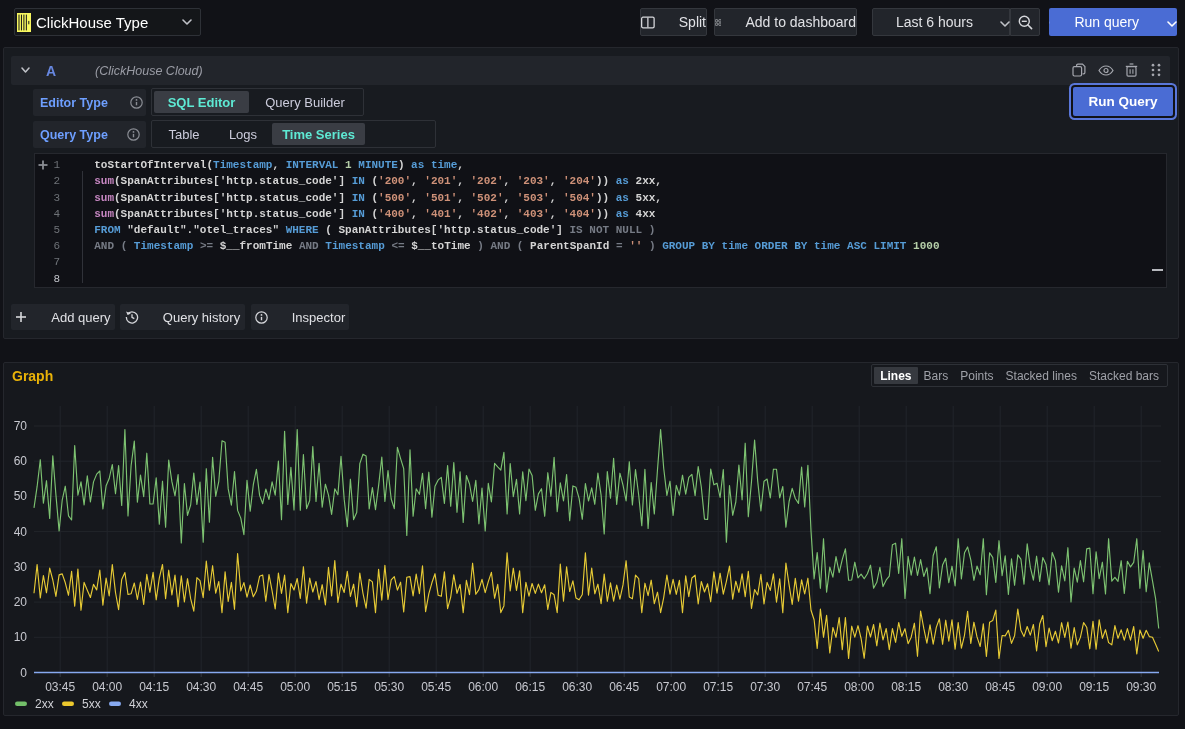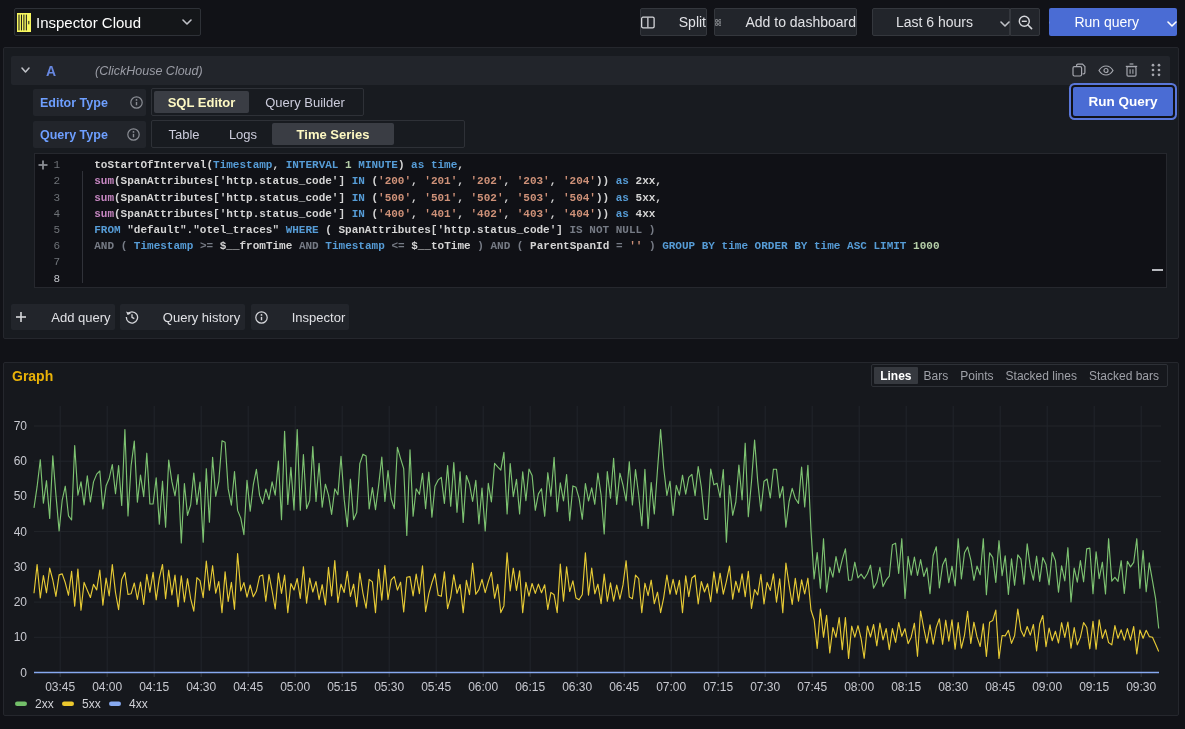--- a/index.html
+++ b/index.html
@@ -4,40 +4,40 @@
 html,body { width:1185px; height:729px; background:#111217; font-family:"Liberation Sans",sans-serif; overflow:hidden; position:relative; }
 .abs { position:absolute; } .ico { position:absolute; font-size:0; line-height:0; }
 .btn { position:absolute; display:flex; align-items:center; justify-content:center; gap:24px; white-space:nowrap;
   background:#22252b; border:1px solid #34373d; border-radius:2px; color:#e0e1e5;
   font-size:14px; font-weight:500; height:28px; }
 .card { position:absolute; background:#181b20; border:1px solid #25272d; border-radius:2px; }
 .lab { position:absolute; background:#22252b; border-radius:2px; color:#6e9fff; font-size:12.5px; font-weight:700;
   display:flex; align-items:center; height:27px; padding-left:7px; gap:8px; }
 .seg { position:absolute; display:flex; align-items:stretch; border:1px solid #2e3137; border-radius:2px; height:28px; padding:2px; background:#181b20; }
 .seg .it { display:flex; align-items:center; justify-content:center; color:#ccccdc; font-size:13px; padding:0 14px; border-radius:2px; white-space:nowrap; }
-.seg .sel { background:#3a3d44; color:#fef9c3; font-weight:700; }
+.seg .sel { background:#3a3d44; color:#5eead4; font-weight:700; }
 .cl { height:16.2px; line-height:16.2px; white-space:pre; }
 .code { font-family:"Liberation Mono",monospace; font-size:11px; font-weight:700; }
 .gut { font-family:"Liberation Mono",monospace; font-size:11px; font-weight:400; color:#6e7277; text-align:right; }
 .radio { position:absolute; display:flex; border:1px solid #2e3137; border-radius:2px; height:23px; padding:2px; background:#16181d; }
 .radio .it { display:flex; align-items:center; color:#9fa1a8; font-size:12px; padding:0 6px; border-radius:1px; white-space:nowrap; }
 .radio .sel { background:#36393f; color:#fff; font-weight:700; }
 </style></head>
 <body>
 
 <div class="abs" style="left:14px;top:8px;width:187px;height:28px;border:1px solid #2e3137;border-radius:2px;background:#141619;display:flex;align-items:center;">
   <div style="margin-left:2px;width:14px;height:19px;font-size:0;"><svg width="14" height="19" viewBox="0 0 14 19" style="">
         <rect x="0" y="0" width="14" height="19" fill="#f7f75f"></rect>
         <rect x="1.5" y="1.6" width="1.0" height="15.8" fill="#17171c"></rect>
         <rect x="3.95" y="1.6" width="1.0" height="15.8" fill="#17171c"></rect>
         <rect x="6.4" y="1.6" width="1.0" height="15.8" fill="#17171c"></rect>
         <rect x="8.85" y="1.6" width="1.0" height="15.8" fill="#17171c"></rect>
         <rect x="11.3" y="7.9" width="1.0" height="3.4" fill="#17171c"></rect>
       </svg></div>
-  <div style="margin-left:5px;color:#fff;font-size:15px;font-weight:500;">Inspector Cloud</div>
+  <div style="margin-left:5px;color:#fff;font-size:15px;font-weight:500;">ClickHouse Type</div>
   <div style="margin-left:auto;margin-right:8px;font-size:0;"><svg width="10" height="6" viewBox="0 0 10 6" style="">
         <polyline points="1,1 5,5 9,1" fill="none" stroke="#c0c2c8" stroke-width="1.6" stroke-linecap="round" stroke-linejoin="round"></polyline>
       </svg></div>
 </div>
 
 <div class="btn" style="left:640px;top:8px;width:67px;">
     <svg width="15" height="13" viewBox="0 0 15 13" style="">
       <rect x="0.7" y="0.7" width="13.6" height="11.6" rx="1.5" fill="none" stroke="#d6d7db" stroke-width="1.4"></rect>
       <line x1="7.5" y1="1" x2="7.5" y2="12" stroke="#d6d7db" stroke-width="1.4"></line>
     </svg>
@@ -132,21 +132,21 @@
 <div class="lab" style="left:33px;top:121px;width:113px;">Query Type <span style="margin-left:11px;display:flex">
       <svg width="13" height="13" viewBox="0 0 13 13" style="">
         <circle cx="6.5" cy="6.5" r="5.7" fill="none" stroke="#8a8d94" stroke-width="1.2"></circle>
         <line x1="6.5" y1="5.9" x2="6.5" y2="9.3" stroke="#8a8d94" stroke-width="1.4"></line>
         <circle cx="6.5" cy="3.9" r="0.9" fill="#8a8d94"></circle>
       </svg>
     </span></div>
 <div class="seg" style="left:151px;top:120px;">
   <div class="it" style="width:60px;">Table</div>
   <div class="it" style="width:58px;">Logs</div>
-  <div class="it sel" style="width:122px;">Time Series</div>
+  <div class="it sel" style="width:93px;">Time Series</div>
   <div class="it" style="width:68px;margin-top:36px;">Traces</div>
 </div>
 
 <div class="abs" style="left:34px;top:153px;width:1133px;height:135px;background:#101116;border:1px solid #26282e;">
   <div class="ico" style="left:3px;top:6px;"><svg width="10" height="10" viewBox="0 0 10 10" style="">
         <line x1="5" y1="0.5" x2="5" y2="9.5" stroke="#8b8e94" stroke-width="1.8"></line>
         <line x1="0.5" y1="5" x2="9.5" y2="5" stroke="#8b8e94" stroke-width="1.8"></line>
       </svg></div>
   <div class="gut abs" style="left:0px;top:3.3px;width:25px;">
       <div class="cl" style="color:#6e7277">1</div>

